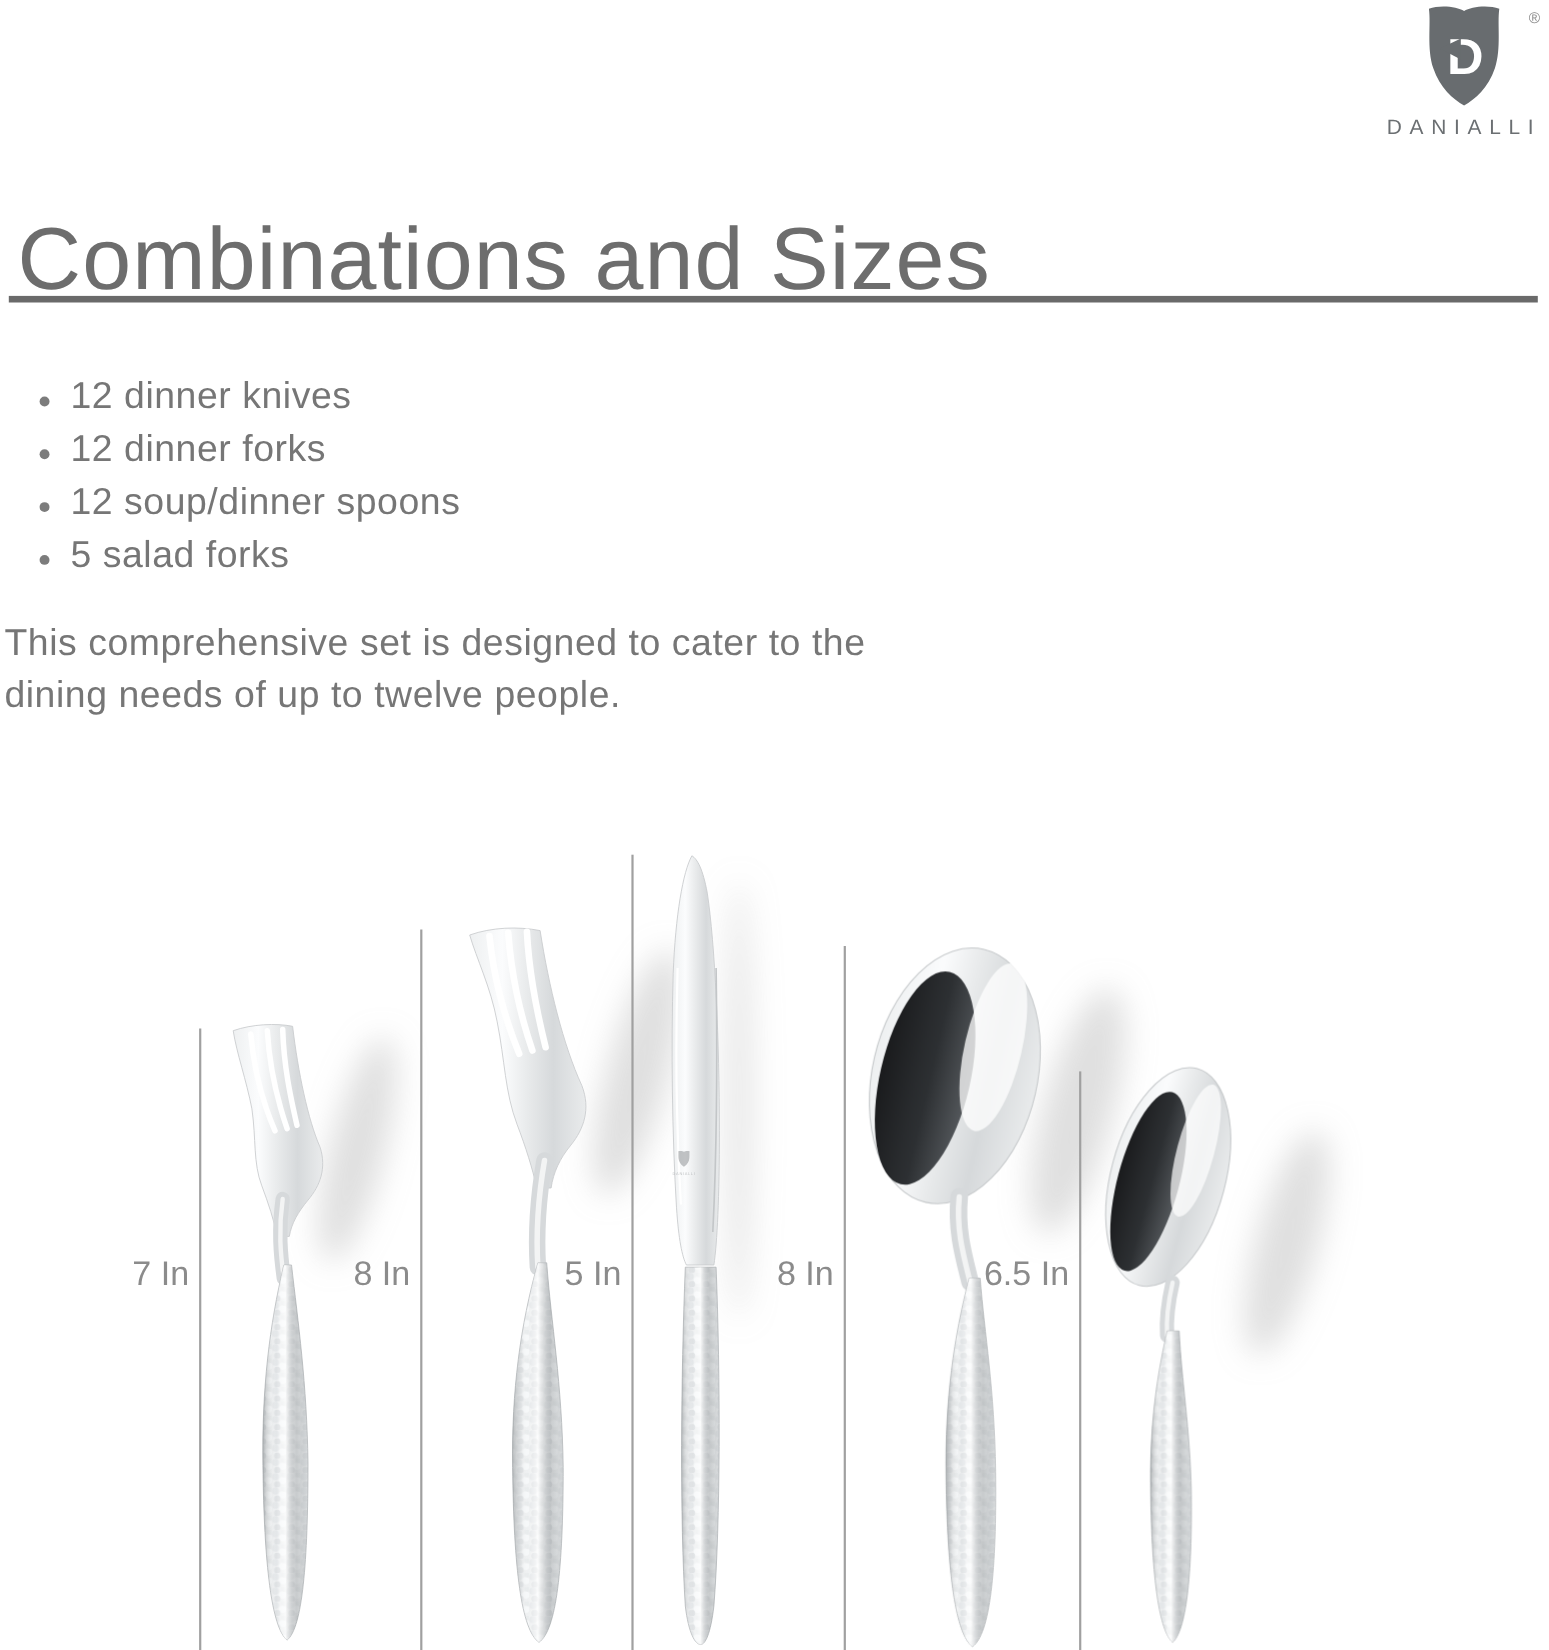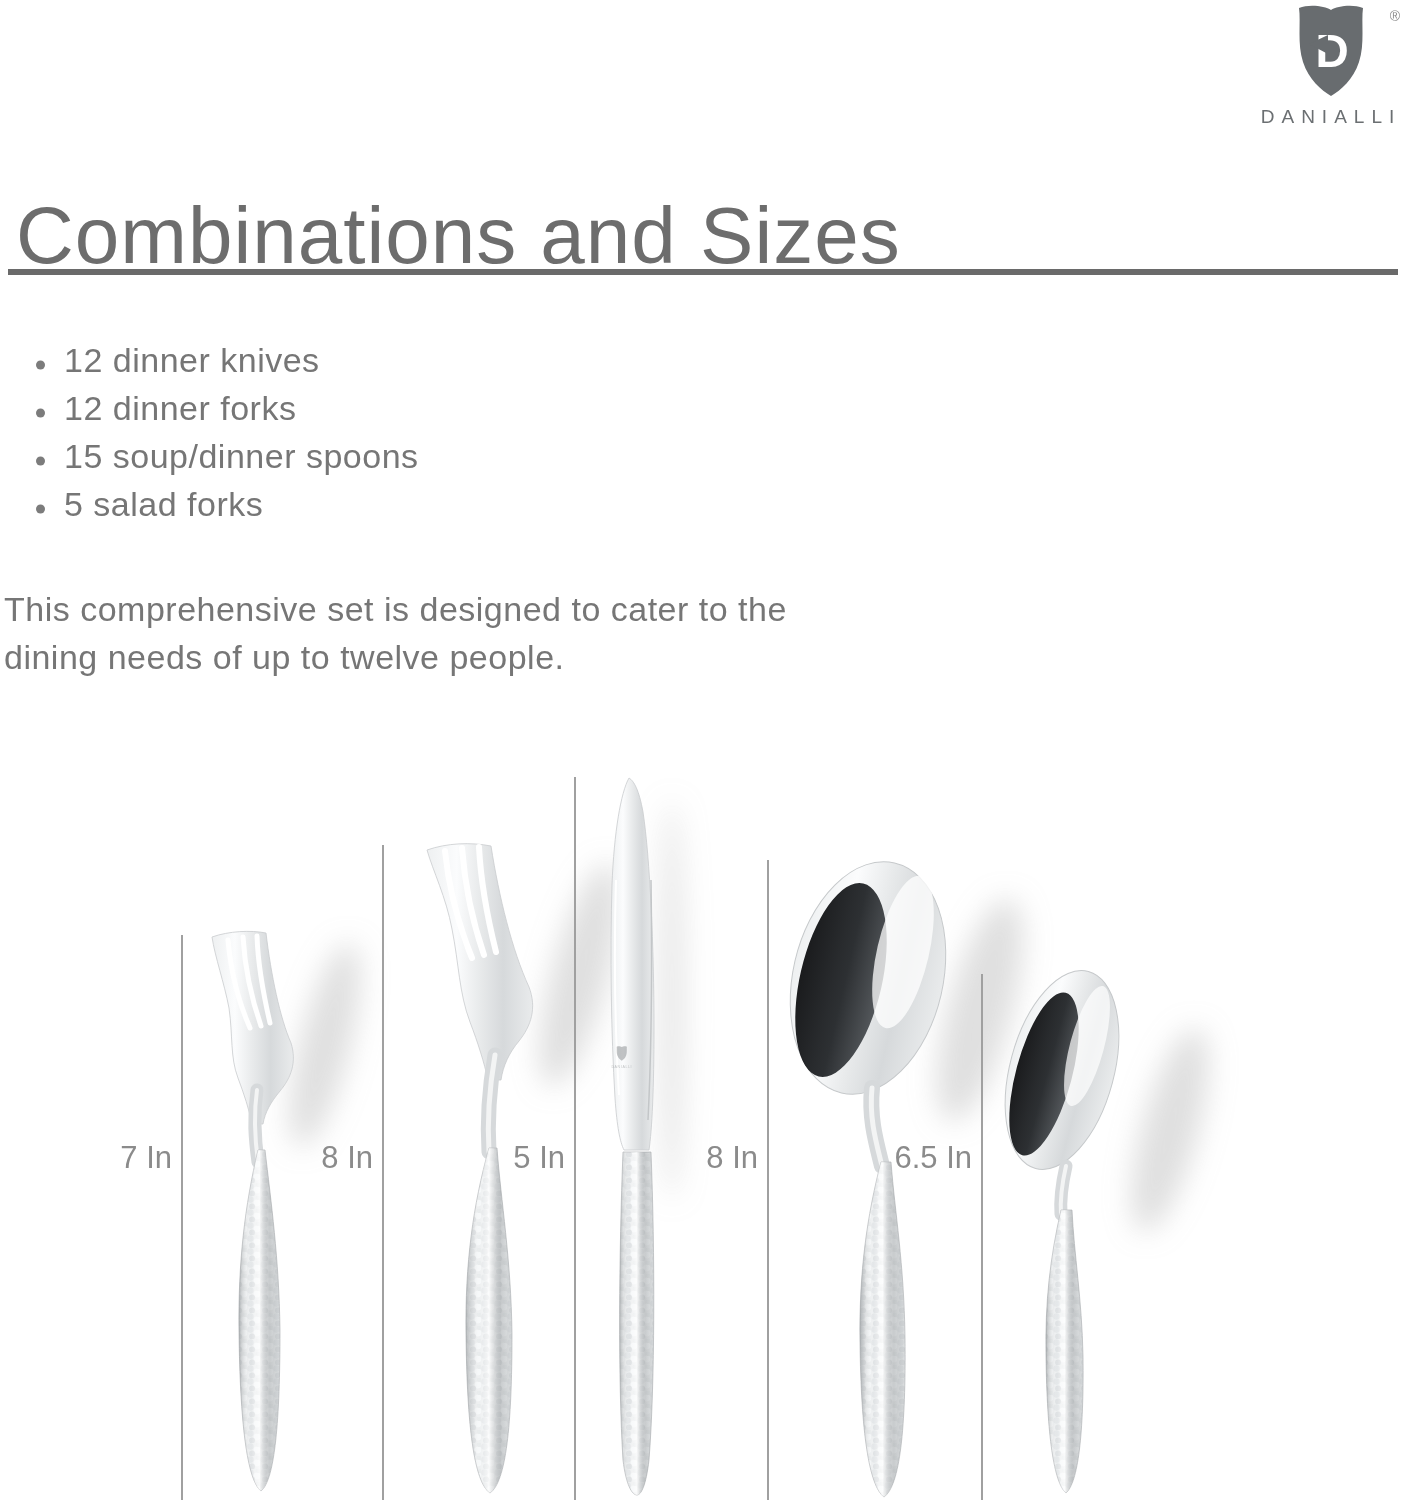--- a/index.html
+++ b/index.html
@@ -18,21 +18,21 @@
   .logo-name{margin-top:8px;font-size:19px;letter-spacing:7px;color:#6b6f72;
              font-weight:400;white-space:nowrap;}
   .reg-mark{position:absolute;right:8px;top:4px;font-size:14px;color:#8a8a8a;}
 
   
   .bullets{left:34px;top:341px;list-style:none;margin:0;padding:0;}
   .bullets li{height:48px;display:flex;align-items:flex-start;position:relative;
               padding-left:30px;font-size:34px;color:#767676;letter-spacing:.5px;}
   .bullets li .dot{position:absolute;left:2px;top:50%;transform:translateY(-50%);
               width:9px;height:9px;border-radius:50%;background:#7c7c7c;}
-  .description{left:4px;top:585px;width:858px;font-size:34px;line-height:48px;
+  .description{left:4px;top:560px;width:858px;font-size:34px;line-height:48px;
               color:#767676;letter-spacing:.5px;}
 
   
   .mline{width:2px;background:#a0a0a0;}
   .mlabel{width:110px;height:30px;line-height:30px;text-align:right;
           font-size:31px;color:#8b8b8b;}
   #line-1{left:181px;top:935px;height:565px;}
   #line-2{left:382px;top:845px;height:655px;}
   #line-3{left:574px;top:777px;height:723px;}
   #line-4{left:767px;top:860px;height:640px;}
@@ -172,21 +172,21 @@
   <li>
       <span class="dot"></span>
       <span>12 dinner knives</span>
     </li>
   <li>
       <span class="dot"></span>
       <span>12 dinner forks</span>
     </li>
   <li>
       <span class="dot"></span>
-      <span>15 soup/dinner spoons</span>
+      <span>12 soup/dinner spoons</span>
     </li>
   <li>
       <span class="dot"></span>
       <span>5 salad forks</span>
     </li>
 </ul>
 <div class="abs description">This comprehensive set is designed to cater to the dining needs of up to twelve people.</div>
 
 <div id="label-1" class="abs mlabel">7 In</div>
 <div id="label-2" class="abs mlabel">8 In</div>

